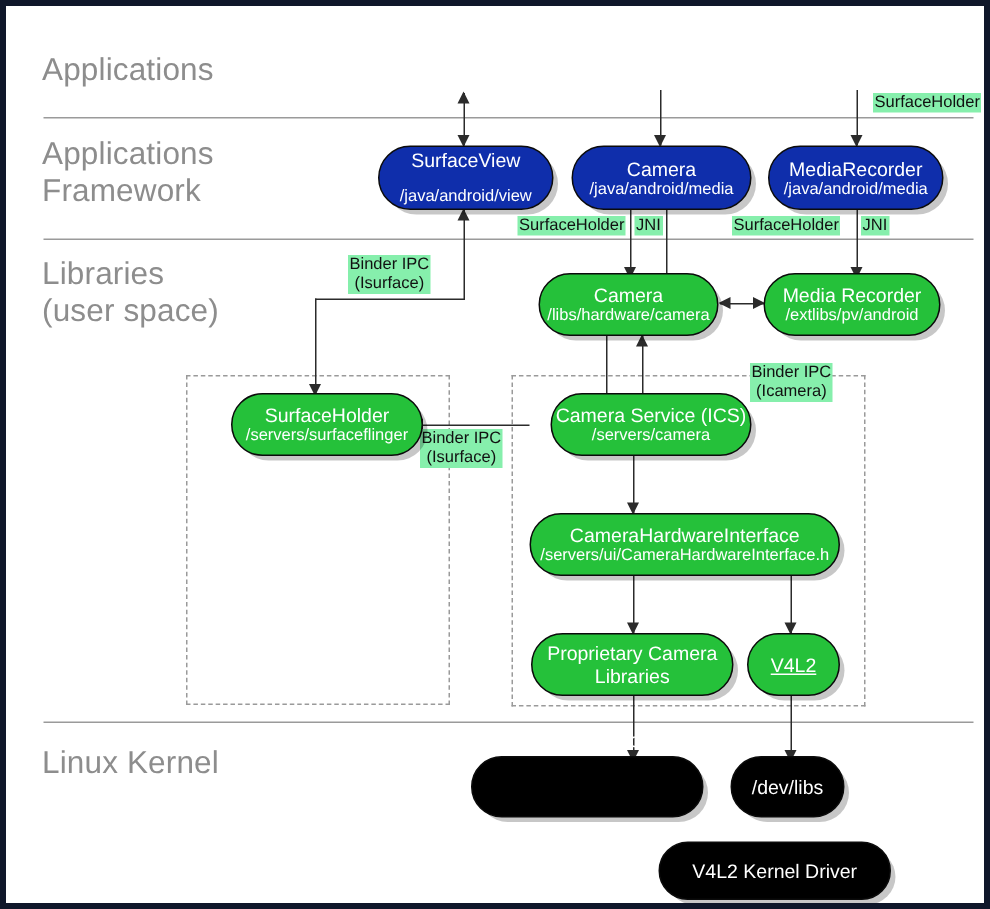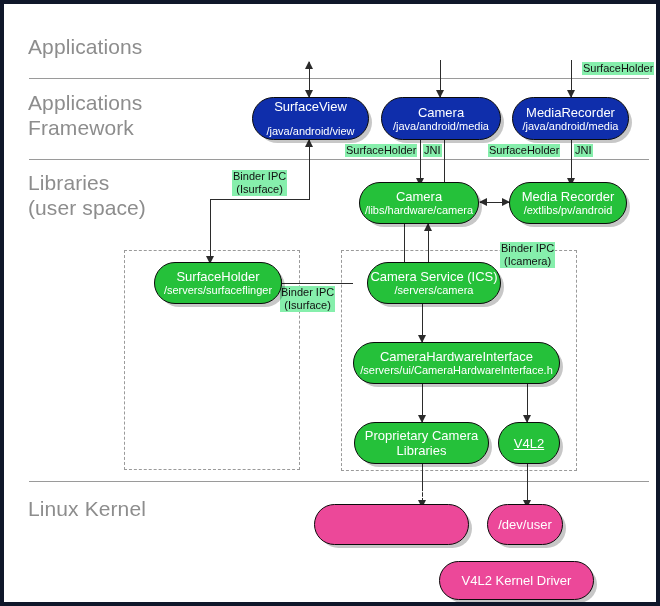--- a/index.html
+++ b/index.html
@@ -25,21 +25,21 @@
     border:1.4px solid #0b0b0b;
     border-radius:22px;
     display:flex;flex-direction:column;align-items:center;justify-content:center;
     color:#ffffff;text-align:center;z-index:5;
     box-shadow:4px 4px 0 -1px rgba(0,0,0,0.22);
   }
   .node .t1{font-size:13px;line-height:15px;}
   .node .t2{font-size:11px;line-height:13px;}
   .node.blue{background:#0f2eab;}
   .node.green{background:#25c13a;}
-  .node.red{background:#ec4899;gap:48px;}
+  .node.red{background:#000000;gap:48px;}
   .node.two-line .t1{margin-bottom:0px;}
   
   .vline{position:absolute;width:1.4px;background:#2b2b2b;z-index:2;}
   .hline{position:absolute;height:1.4px;background:#2b2b2b;z-index:2;}
   .arrow{position:absolute;width:0;height:0;z-index:3;}
   .arrow.down{border-left:4.5px solid transparent;border-right:4.5px solid transparent;border-top:8px solid #2b2b2b;}
   .arrow.up{border-left:4.5px solid transparent;border-right:4.5px solid transparent;border-bottom:8px solid #2b2b2b;}
   .arrow.left{border-top:4.5px solid transparent;border-bottom:4.5px solid transparent;border-right:8px solid #2b2b2b;}
   .arrow.right{border-top:4.5px solid transparent;border-bottom:4.5px solid transparent;border-left:8px solid #2b2b2b;}
   
@@ -178,20 +178,20 @@
   <div class="node green" style="left:494px;top:418px;width:62px;height:42px;text-decoration:underline;">
     <span class="t1">V4L2</span>
   </div>
 
   <div class="node red two-line" style="left:310px;top:500px;width:155px;height:41px;">
     <span class="t1">Proprietary Video</span>
     <span class="t1">Libraries</span>
   </div>
 
   <div class="node red" style="left:483px;top:500px;width:76px;height:41px;">
-    <span class="t1">/dev/user</span>
+    <span class="t1">/dev/libs</span>
   </div>
 
   <div class="node red" style="left:435px;top:557px;width:155px;height:39px;">
     <span class="t1">V4L2 Kernel Driver</span>
   </div>
 
 </div>
 
 </body></html>

